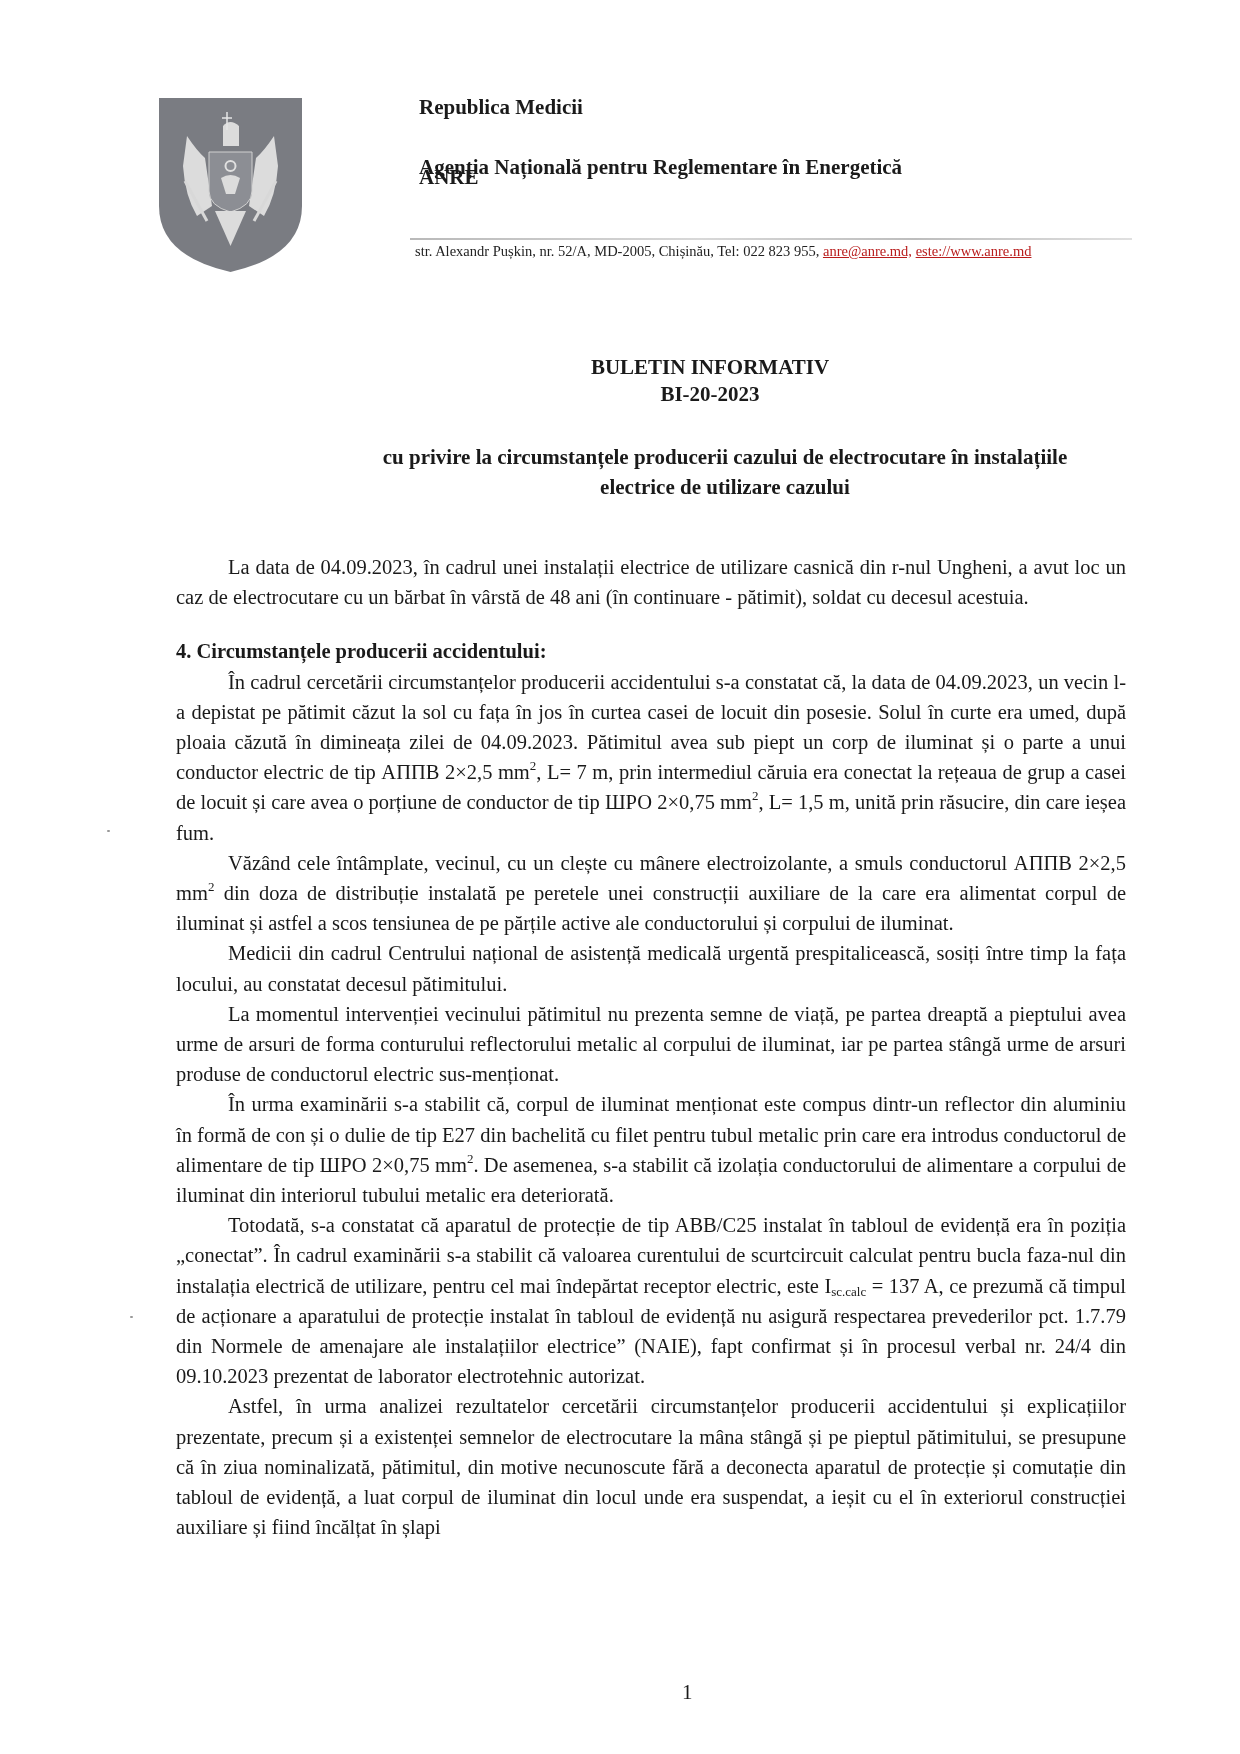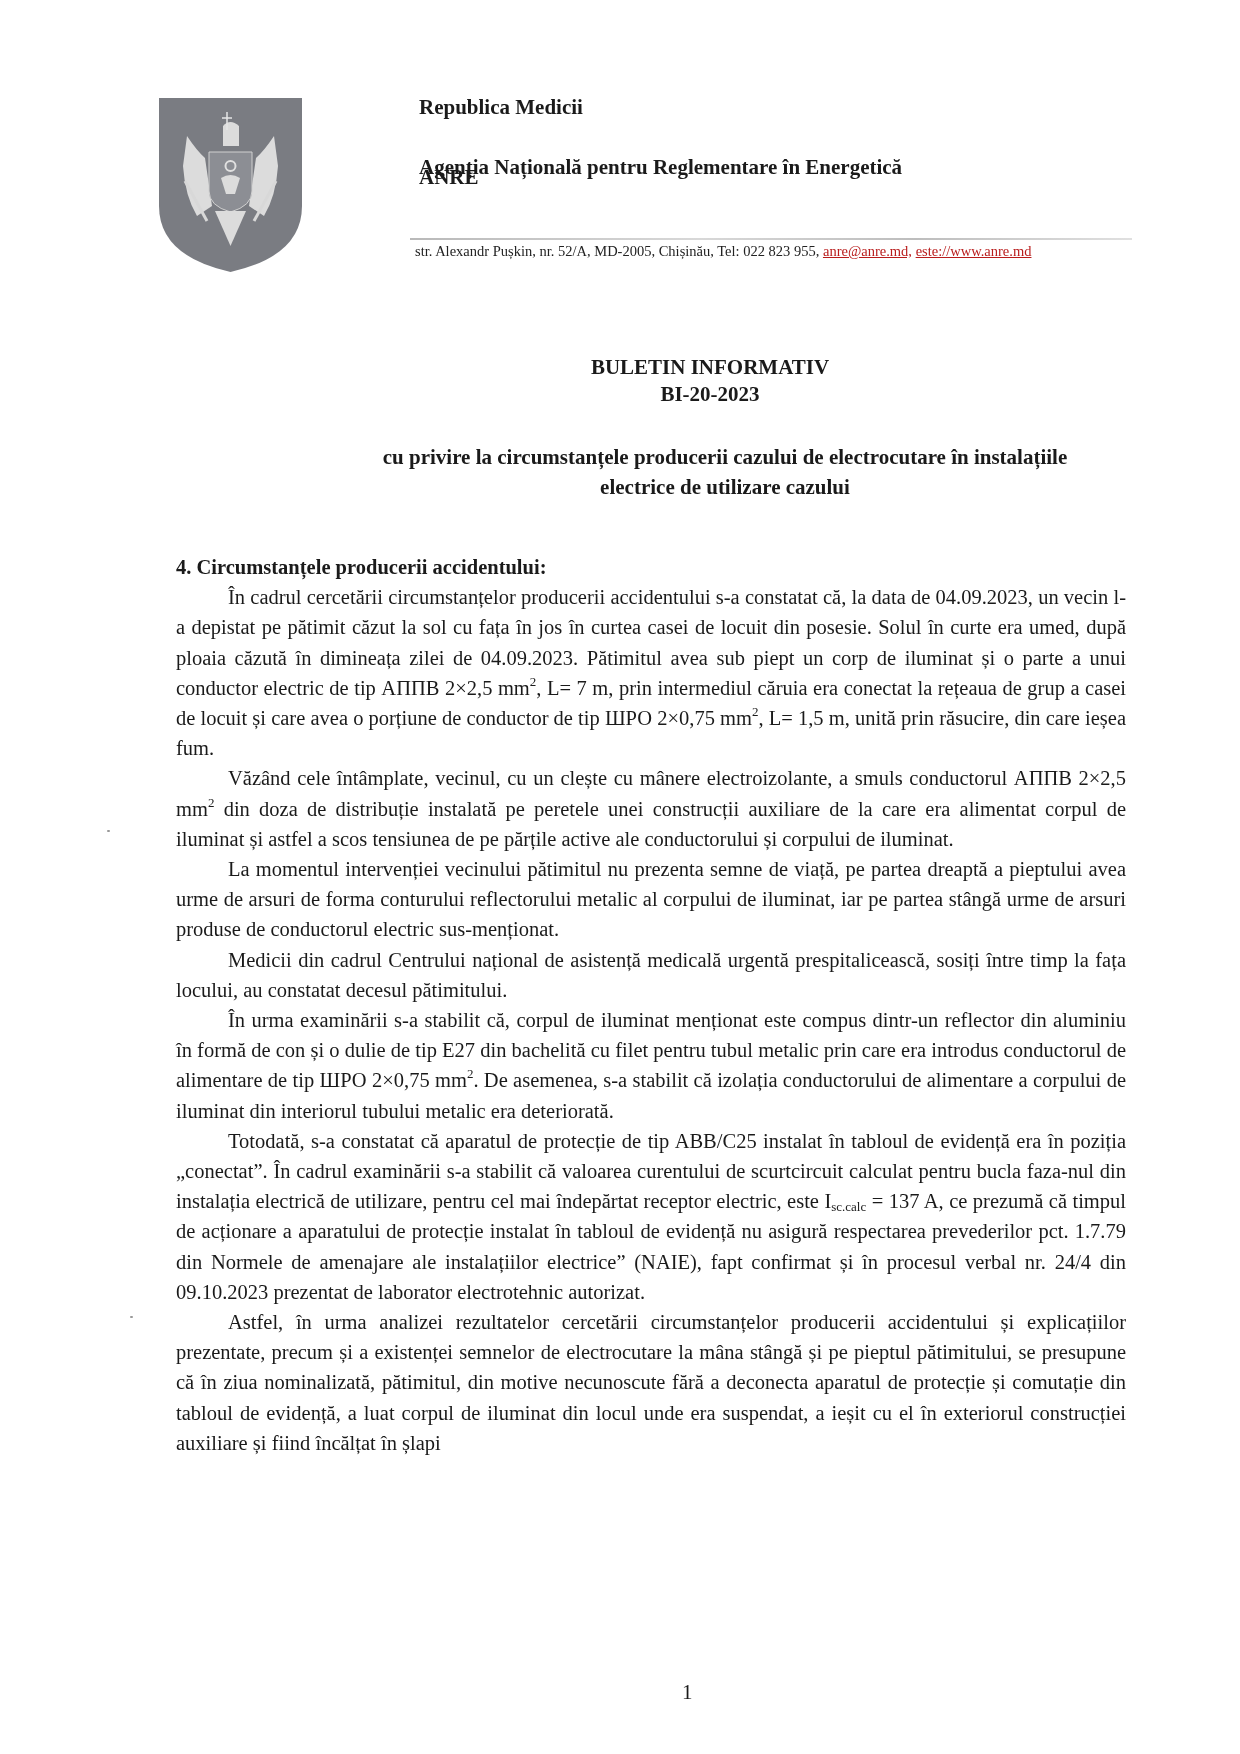--- a/index.html
+++ b/index.html
@@ -70,25 +70,26 @@
 
 <div class="title-block title1">BULETIN INFORMATIV</div>
 <div class="title-block title2">BI-20-2023</div>
 
 <div class="subject">
   <div>cu privire la circumstanțele producerii cazului de electrocutare în instalațiile</div>
   <div>electrice de utilizare cazului</div>
 </div>
 
 <div class="body-text">
+  <p class="intro">La data de 04.09.2023, în cadrul unei instalații electrice de utilizare casnică din r-nul Ungheni, a avut loc un caz de electrocutare cu un bărbat în vârstă de 48 ani (în continuare - pătimit), soldat cu decesul acestuia.</p>
   <p class="section-title">4. Circumstanțele producerii accidentului:</p>
   <p class="ind"><span>În cadrul cercetării circumstanțelor producerii accidentului s-a constatat că, la data de 04.09.2023, un vecin l-a depistat pe pătimit căzut la sol cu fața în jos în curtea casei de locuit din posesie. Solul în curte era umed, după ploaia căzută în dimineața zilei de 04.09.2023. Pătimitul avea sub piept un corp de iluminat și o parte a unui conductor electric de tip АППВ 2×2,5 mm</span><sup>2</sup><span>, L= 7 m, prin intermediul căruia era conectat la rețeaua de grup a casei de locuit și care avea o porțiune de conductor de tip ШРО 2×0,75 mm</span><sup>2</sup><span>, L= 1,5 m, unită prin răsucire, din care ieșea fum.</span></p>
   <p class="ind"><span>Văzând cele întâmplate, vecinul, cu un clește cu mânere electroizolante, a smuls conductorul АППВ 2×2,5 mm</span><sup>2</sup><span> din doza de distribuție instalată pe peretele unei construcții auxiliare de la care era alimentat corpul de iluminat și astfel a scos tensiunea de pe părțile active ale conductorului și corpului de iluminat.</span></p>
+  <p class="ind">Medicii din cadrul Centrului național de asistență medicală urgentă prespitalicească, sosiți între timp la fața locului, au constatat decesul pătimitului.</p>
   <p class="ind">La momentul intervenției vecinului pătimitul nu prezenta semne de viață, pe partea dreaptă a pieptului avea urme de arsuri de forma conturului reflectorului metalic al corpului de iluminat, iar pe partea stângă urme de arsuri produse de conductorul electric sus-menționat.</p>
-  <p class="ind">Medicii din cadrul Centrului național de asistență medicală urgentă prespitalicească, sosiți între timp la fața locului, au constatat decesul pătimitului.</p>
   <p class="ind"><span>În urma examinării s-a stabilit că, corpul de iluminat menționat este compus dintr-un reflector din aluminiu în formă de con și o dulie de tip E27 din bachelită cu filet pentru tubul metalic prin care era introdus conductorul de alimentare de tip ШРО 2×0,75 mm</span><sup>2</sup><span>. De asemenea, s-a stabilit că izolația conductorului de alimentare a corpului de iluminat din interiorul tubului metalic era deteriorată.</span></p>
   <p class="ind"><span>Totodată, s-a constatat că aparatul de protecție de tip ABB/C25 instalat în tabloul de evidență era în poziția „conectat”. În cadrul examinării s-a stabilit că valoarea curentului de scurtcircuit calculat pentru bucla faza-nul din instalația electrică de utilizare, pentru cel mai îndepărtat receptor electric, este I</span><sub>sc.calc</sub><span> = 137 A, ce prezumă că timpul de acționare a aparatului de protecție instalat în tabloul de evidență nu asigură respectarea prevederilor pct. 1.7.79 din Normele de amenajare ale instalațiilor electrice” (NAIE), fapt confirmat și în procesul verbal nr. 24/4 din 09.10.2023 prezentat de laborator electrotehnic autorizat.</span></p>
   <p class="ind">Astfel, în urma analizei rezultatelor cercetării circumstanțelor producerii accidentului și explicațiilor prezentate, precum și a existenței semnelor de electrocutare la mâna stângă și pe pieptul pătimitului, se presupune că în ziua nominalizată, pătimitul, din motive necunoscute fără a deconecta aparatul de protecție și comutație din tabloul de evidență, a luat corpul de iluminat din locul unde era suspendat, a ieșit cu el în exteriorul construcției auxiliare și fiind încălțat în șlapi</p>
 </div>
 
 <div class="speck" style="left:130px; top:1316px;"></div>
 <div class="speck" style="left:107px; top:830px;"></div>
 
 <div class="page-num">1</div>
 

